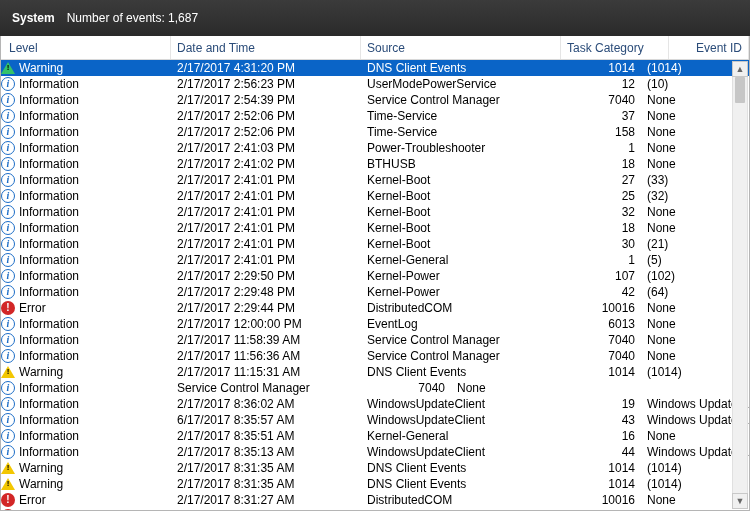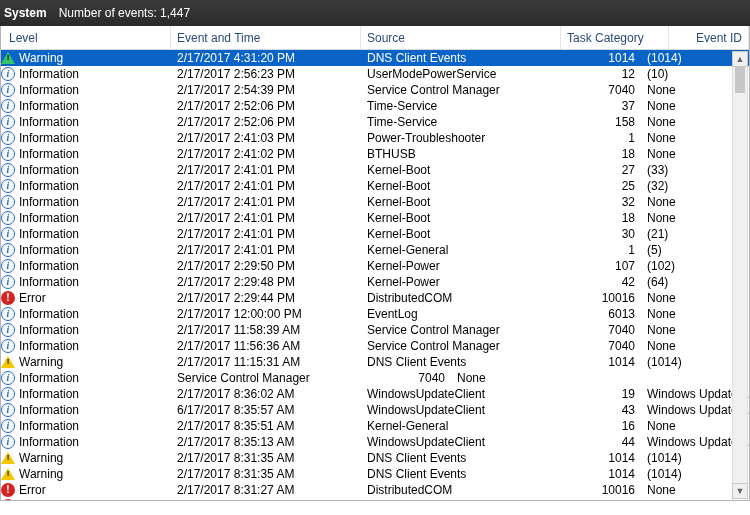--- a/index.html
+++ b/index.html
@@ -8,24 +8,24 @@
     font-size: 12px;
     background: #fff;
     width: 750px;
     height: 515px;
     overflow: hidden;
     color: #000;
   }
   .titlebar {
     background: linear-gradient(#3b3b3b, #2a2a2a);
     color: #fff;
-    height: 26px;
+    height: 36px;
     display: flex;
     align-items: center;
-    padding: 0 4px;
+    padding: 0 12px;
     font-size: 12px;
   }
   .titlebar .title { font-weight: bold; margin-right: 12px; }
   .container {
     position: relative;
     border: 1px solid #b5b5b5;
     border-top: none;
     height: 475px;
     overflow: hidden;
   }
@@ -148,28 +148,28 @@
     top: 0; height: 26px;
     background: #c6c6c6;
     border-radius: 1px;
   }
 </style>
 </head>
 <body>
 
 <div class="titlebar">
   <span class="title">System</span>
-  <span>Number of events: 1,447</span>
+  <span>Number of events: 1,687</span>
 </div>
 
 <div class="container">
 
   <div class="header-row">
     <div class="header-cell col-level">Level</div>
-    <div class="header-cell col-date">Event and Time</div>
+    <div class="header-cell col-date">Date and Time</div>
     <div class="header-cell col-src">Source</div>
     <div class="header-cell col-cat">Task Category</div>
     <div class="header-cell col-id">Event ID</div>
   </div>
 
   <div class="rows" id="rows">
       <div class="row selected">
         <div class="cell col-level">
           <span class="icon icon-warning icon-warning-sel"></span>
           <span>Warning</span>

